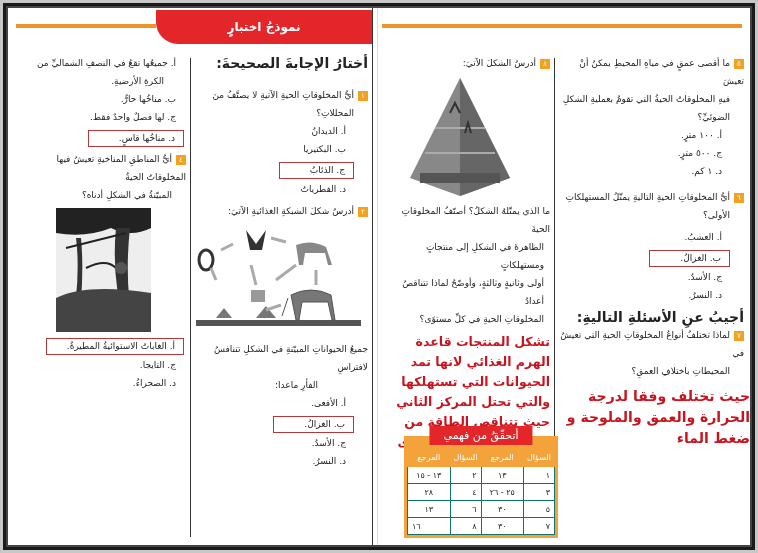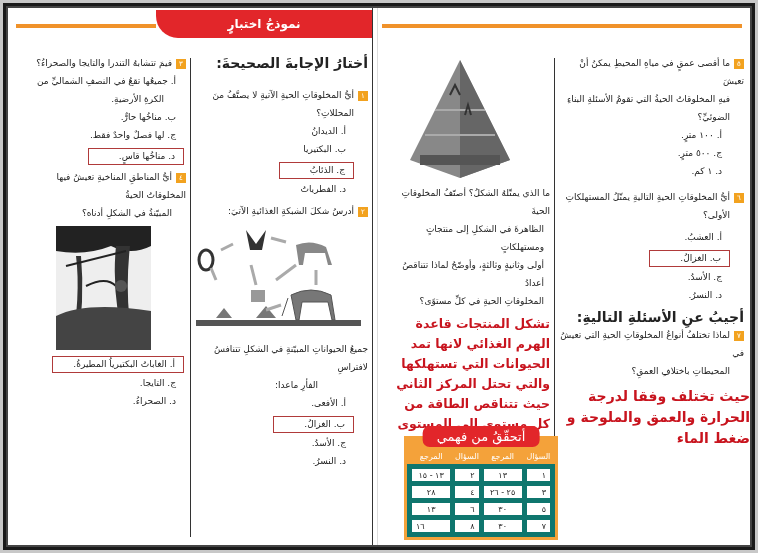--- a/index.html
+++ b/index.html
@@ -5,34 +5,34 @@
   * { box-sizing: border-box; margin: 0; padding: 0; }
   html, body { width: 758px; height: 553px; overflow: hidden; background: #c8c8c8; }
   body { font-family: "DejaVu Sans", sans-serif; position: relative; }
   .frame { position: absolute; left: 3px; top: 3px; width: 752px; height: 547px; border: 3px solid #1a1a1a; background: #111; }
   .inner { position: absolute; left: 6px; top: 6px; width: 746px; height: 541px; border: 2px solid #444; background: #fff; }
   .page { position: absolute; top: 2px; bottom: 2px; background: #fff; direction: rtl; }
   .page-left { left: 2px; width: 362px; }
   .page-right { left: 370px; width: 372px; }
   .divider-pages { position: absolute; left: 364px; top: 0; width: 6px; bottom: 0; background: #fff; border-left: 1px solid #333; border-right: 1px solid #ddd; }
   .orange-bar { position: absolute; height: 4px; background: #f0922a; top: 14px; }
-  .title-tab { position: absolute; top: 0; height: 28px; background: #e2262a; color: #fff; border-radius: 0 0 0 22px; font-weight: bold; font-size: 12px; display: flex; align-items: center; justify-content: center; }
+  .title-tab { position: absolute; top: 0; height: 34px; background: #e2262a; color: #fff; border-radius: 0 0 0 22px; font-weight: bold; font-size: 12px; display: flex; align-items: center; justify-content: center; }
   .col { position: absolute; top: 40px; bottom: 0; }
   .col-sep { position: absolute; top: 48px; bottom: 6px; width: 1px; background: #333; }
   .q { font-size: 9px; line-height: 18px; color: #222; }
   .q-num { display: inline-block; width: 10px; height: 10px; background: #f2a21f; color: #fff; font-size: 7px; line-height: 10px; text-align: center; margin-left: 4px; vertical-align: middle; }
   .opt { font-size: 9px; line-height: 18px; color: #222; padding-right: 22px; }
   .opt.sel { border: 1.5px solid #b03a3a; display: inline-block; padding: 0 8px 0 30px; line-height: 15px; margin: 1px 0 1px 0; }
   .heading { font-size: 14px; font-weight: bold; color: #222; line-height: 18px; }
   .answer-red { color: #c8141e; font-weight: bold; font-size: 14px; line-height: 21px; }
   table.check { border-collapse: collapse; width: 148px; font-size: 8px; }
   table.check th { background: #f4a23a; color: #fff; font-weight: normal; height: 18px; border: 1px solid #f4a23a; }
-  table.check td { border: 5px solid #0f766e; height: 17px; text-align: right; padding: 0 4px; color: #222; background: #fff; }
+  table.check td { border: 1px solid #0f766e; height: 17px; text-align: right; padding: 0 4px; color: #222; background: #fff; }
   .check-wrap { position: absolute; background: #f4a23a; padding: 12px 3px 3px 3px; }
-  .check-title { position: absolute; top: -10px; left: 50%; transform: translateX(-50%); background: #e2262a; color: #fff; font-size: 13px; padding: 3px 14px; border-radius: 7px; white-space: nowrap; }
+  .check-title { position: absolute; top: -10px; left: 50%; transform: translateX(-50%); background: #e2262a; color: #fff; font-size: 11px; padding: 3px 14px; border-radius: 0; white-space: nowrap; }
 </style>
 </head>
 <body>
 
 <div class="frame"></div>
 <div class="inner">
 
   <div class="page page-left">
     <div class="orange-bar" style="left:6px; width:140px;"></div>
     <div class="title-tab" style="left:146px; width:216px;">نموذجُ اختبارٍ</div>
@@ -71,59 +71,58 @@
         <div class="q" style="padding-right:50px;">الفأرِ ماعدا:</div>
         <div class="opt">أ. الأفعى.</div>
         <div style="padding-right:14px;"><div class="opt sel">ب. الغزالُ.</div></div>
         <div class="opt">ج. الأسدُ.</div>
         <div class="opt">د. النسرُ.</div>
       </div>
     </div>
 
     <div class="col" style="left:6px; width:170px;">
       <div style="margin-top:4px;">
-        <div class="q"><span class="q-num">٣</span><span>فيمَ تتشابهُ التندرا والتايجا والصحراءُ؟</span></div>
         <div class="opt" style="padding-right:10px;">أ. جميعُها تقعُ في النصفِ الشماليِّ من</div>
         <div class="opt" style="padding-right:22px;">الكرةِ الأرضيةِ.</div>
         <div class="opt" style="padding-right:10px;">ب. مناخُها حارٌّ.</div>
         <div class="opt" style="padding-right:10px;">ج. لها فصلٌ واحدٌ فقط.</div>
         <div style="padding-right:2px;"><div class="opt sel">د. مناخُها قاسٍ.</div></div>
       </div>
       <div style="margin-top:2px;">
         <div class="q"><span class="q-num">٤</span><span>أيُّ المناطقِ المناخيةِ تعيشُ فيها المخلوقاتُ الحيةُ</span></div>
         <div class="q" style="padding-right:14px;">المبيّنةُ في الشكلِ أدناه؟</div>
         <div style="height:126px; margin-top:4px; position:relative;">
           <svg style="position:absolute; left:40px; top:0;" width="95" height="124" viewBox="0 0 95 124">
             <rect width="95" height="124" fill="#eee"></rect>
             <path d="M0 0 h95 v20 q-20 10 -40 0 q-25 10 -55 5 z" fill="#222"></path>
             <path d="M60 20 q-5 50 10 104 h8 q-10 -50 -4 -104 z" fill="#333"></path>
             <path d="M20 30 q5 40 -5 94 h6 q8 -50 4 -94 z" fill="#333"></path>
             <path d="M0 90 q30 -15 95 -5 v39 h-95 z" fill="#444"></path>
             <path d="M10 40 l60 -15 M30 60 q20 -10 30 0" stroke="#222" stroke-width="2" fill="none"></path>
             <circle cx="65" cy="60" r="6" fill="#555"></circle>
           </svg>
         </div>
-        <div style="padding-right:2px;"><div class="opt sel" style="padding-left:20px;">أ. الغاباتُ البكتيرياُ المطيرةُ.</div></div>
+        <div style="padding-right:2px;"><div class="opt sel" style="padding-left:20px;">أ. الغاباتُ الاستوائيةُ المطيرةُ.</div></div>
         <div class="opt" style="padding-right:10px;">ج. التايجا.</div>
         <div class="opt" style="padding-right:10px;">د. الصحراءُ.</div>
       </div>
     </div>
   </div>
 
   <div class="divider-pages"></div>
 
   <div class="page page-right">
     <div class="orange-bar" style="left:4px; width:360px;"></div>
 
     <div class="col-sep" style="left:176px;"></div>
 
     <div class="col" style="left:180px; width:186px;">
       <div style="margin-top:4px;">
         <div class="q"><span class="q-num">٥</span><span>ما أقصى عمقٍ في مياهِ المحيطِ يمكنُ أنْ تعيشَ</span></div>
-        <div class="q" style="padding-right:14px;">فيهِ المخلوقاتُ الحيةُ التي تقومُ الأسئلةِ البناءِ</div>
+        <div class="q" style="padding-right:14px;">فيهِ المخلوقاتُ الحيةُ التي تقومُ بعمليةِ الشكلِ</div>
         <div class="q" style="padding-right:14px;">الضوئيِّ؟</div>
         <div class="opt">أ. ١٠٠ مترٍ.</div>
         <div class="opt">ج. ٥٠٠ مترٍ.</div>
         <div class="opt">د. ١ كم.</div>
       </div>
       <div style="margin-top:8px;">
         <div class="q"><span class="q-num">٦</span><span>أيُّ المخلوقاتِ الحيةِ التاليةِ يمثّلُ المستهلكاتِ</span></div>
         <div class="q" style="padding-right:14px;">الأولى؟</div>
         <div class="opt" style="margin-top:4px;">أ. العشبُ.</div>
         <div style="padding-right:14px;"><div class="opt sel">ب. الغزالُ.</div></div>
@@ -133,20 +132,21 @@
       <div class="heading" style="margin-top:4px;">أجيبُ عنِ الأسئلةِ التاليةِ:</div>
       <div>
         <div class="q"><span class="q-num">٧</span><span>لماذا تختلفُ أنواعُ المخلوقاتِ الحيةِ التي تعيشُ في</span></div>
         <div class="q" style="padding-right:14px;">المحيطاتِ باختلافِ العمقِ؟</div>
         <div class="answer-red" style="margin-top:6px; margin-right:-6px;">حيث تختلف وفقا لدرجة الحرارة والعمق والملوحة و ضغط الماء</div>
       </div>
     </div>
 
     <div class="col" style="left:10px; width:162px;">
       <div style="margin-top:4px;">
+        <div class="q"><span class="q-num">٨</span><span>أدرسُ الشكلَ الآتيَ:</span></div>
         <div style="height:130px; position:relative;">
           <svg style="position:absolute; left:22px; top:6px;" width="100" height="120" viewBox="0 0 100 120">
             <path d="M50 0 L100 100 L50 118 L0 100 Z" fill="#888"></path>
             <path d="M50 0 L100 100 L50 118 Z" fill="#666"></path>
             <path d="M25 50 L75 50 M15 75 L85 75" stroke="#aaa" stroke-width="2"></path>
             <path d="M40 35 l5 -10 l5 10 M55 55 l3 -10 l3 10" stroke="#333" stroke-width="2" fill="none"></path>
             <rect x="10" y="95" width="80" height="10" fill="#555"></rect>
           </svg>
         </div>
         <div class="q">ما الذي يمثّلهُ الشكلُ؟ أصنّفُ المخلوقاتِ الحيةَ</div>

